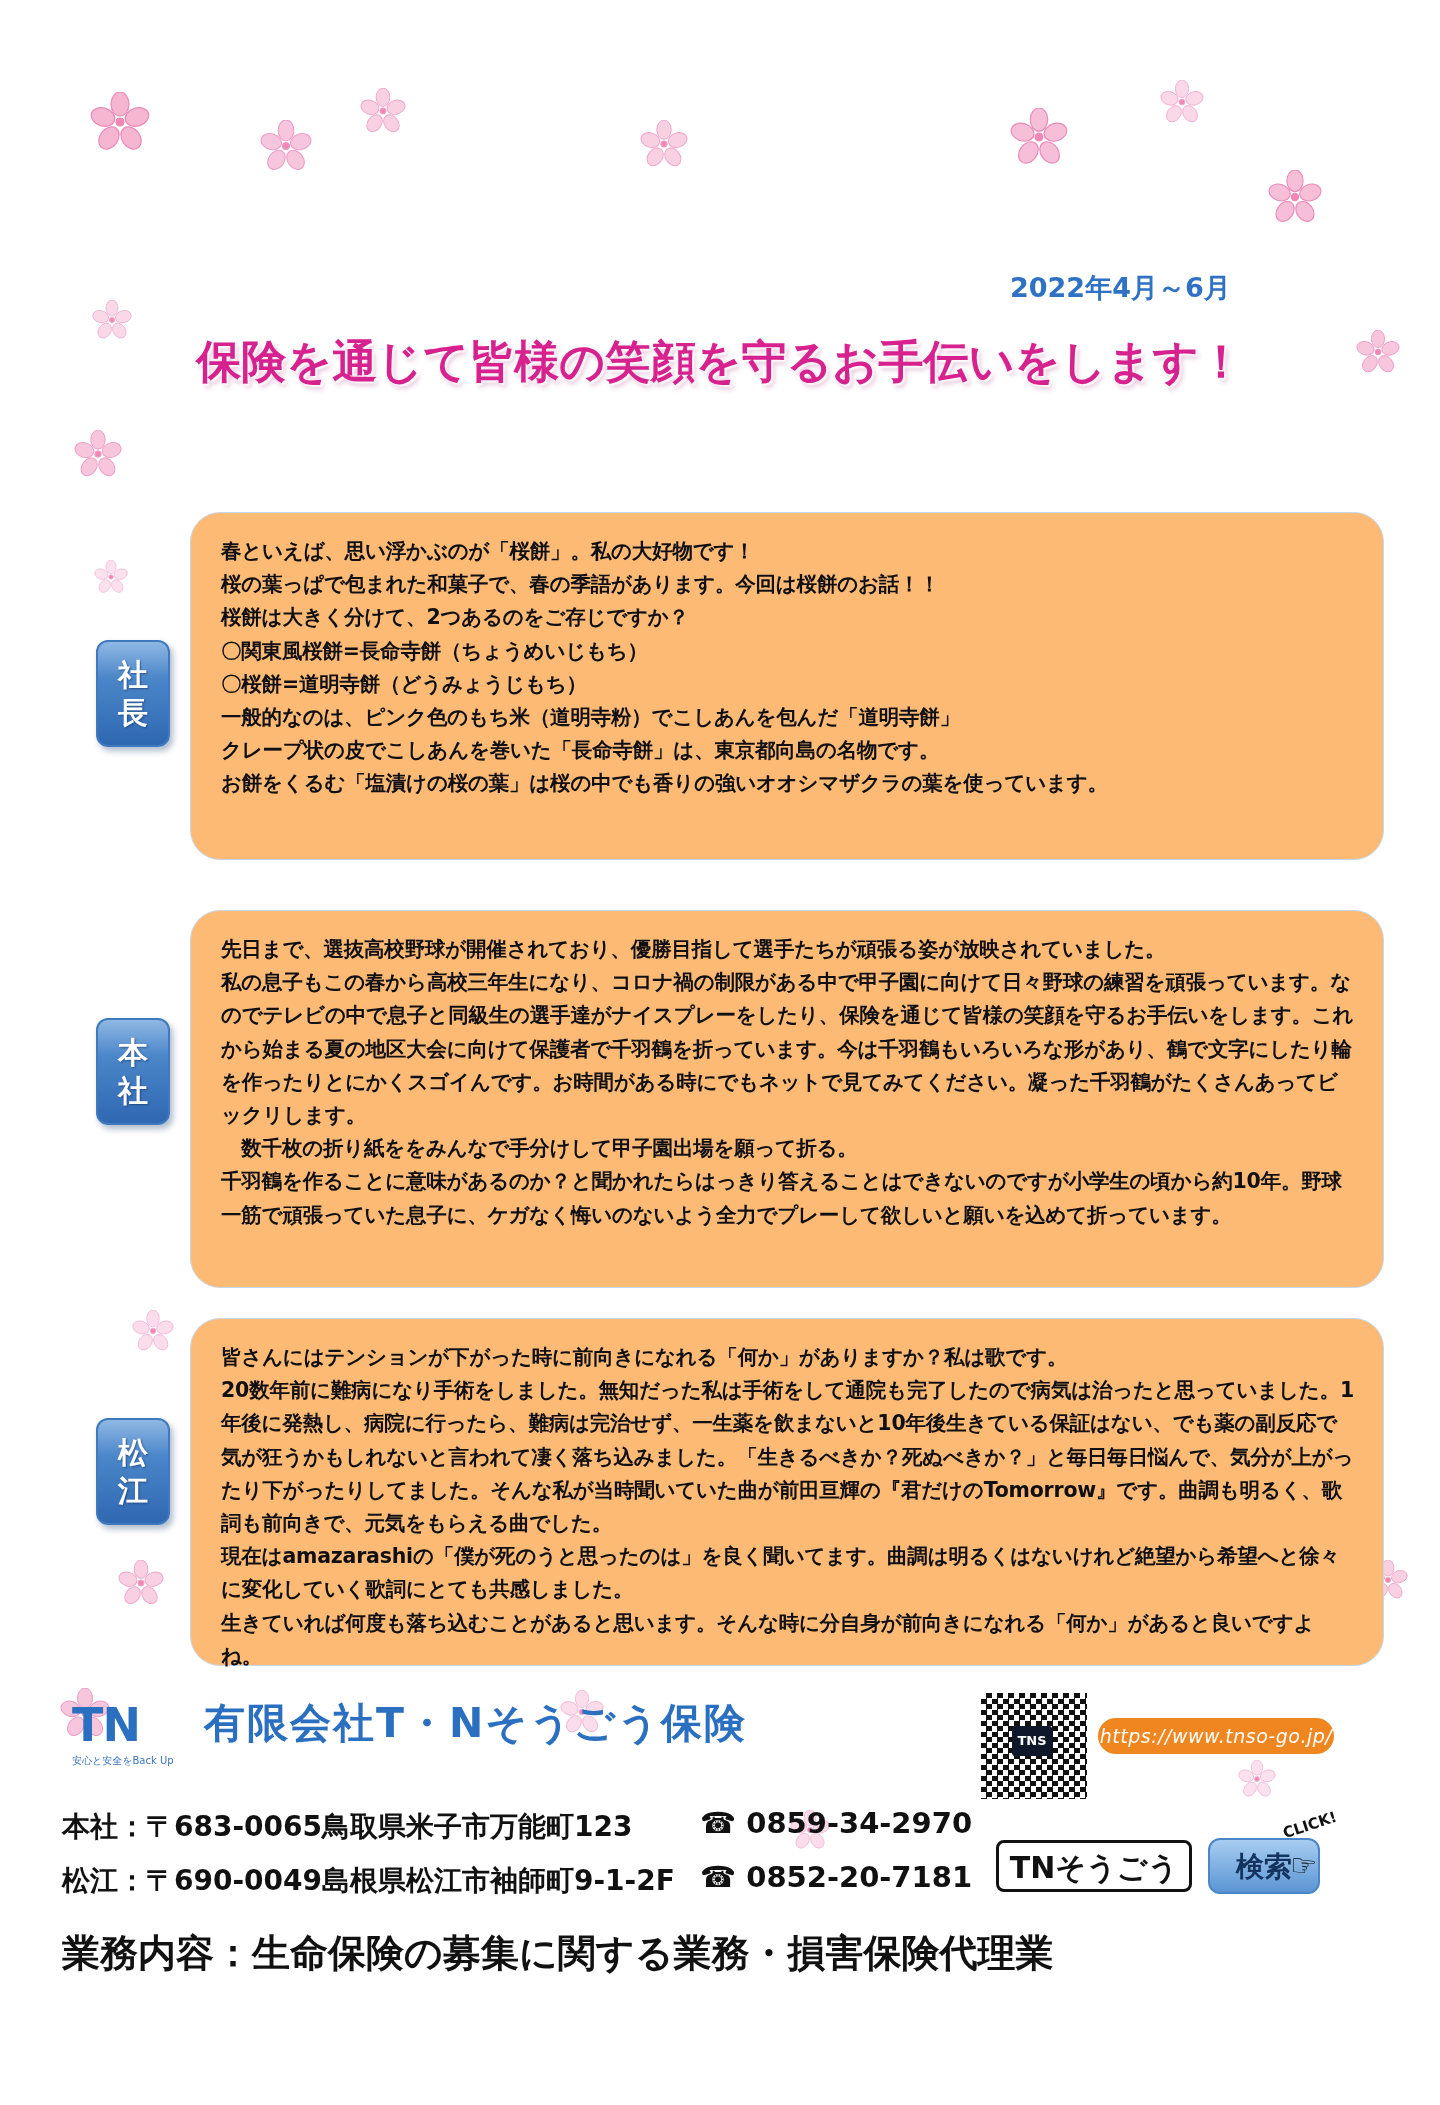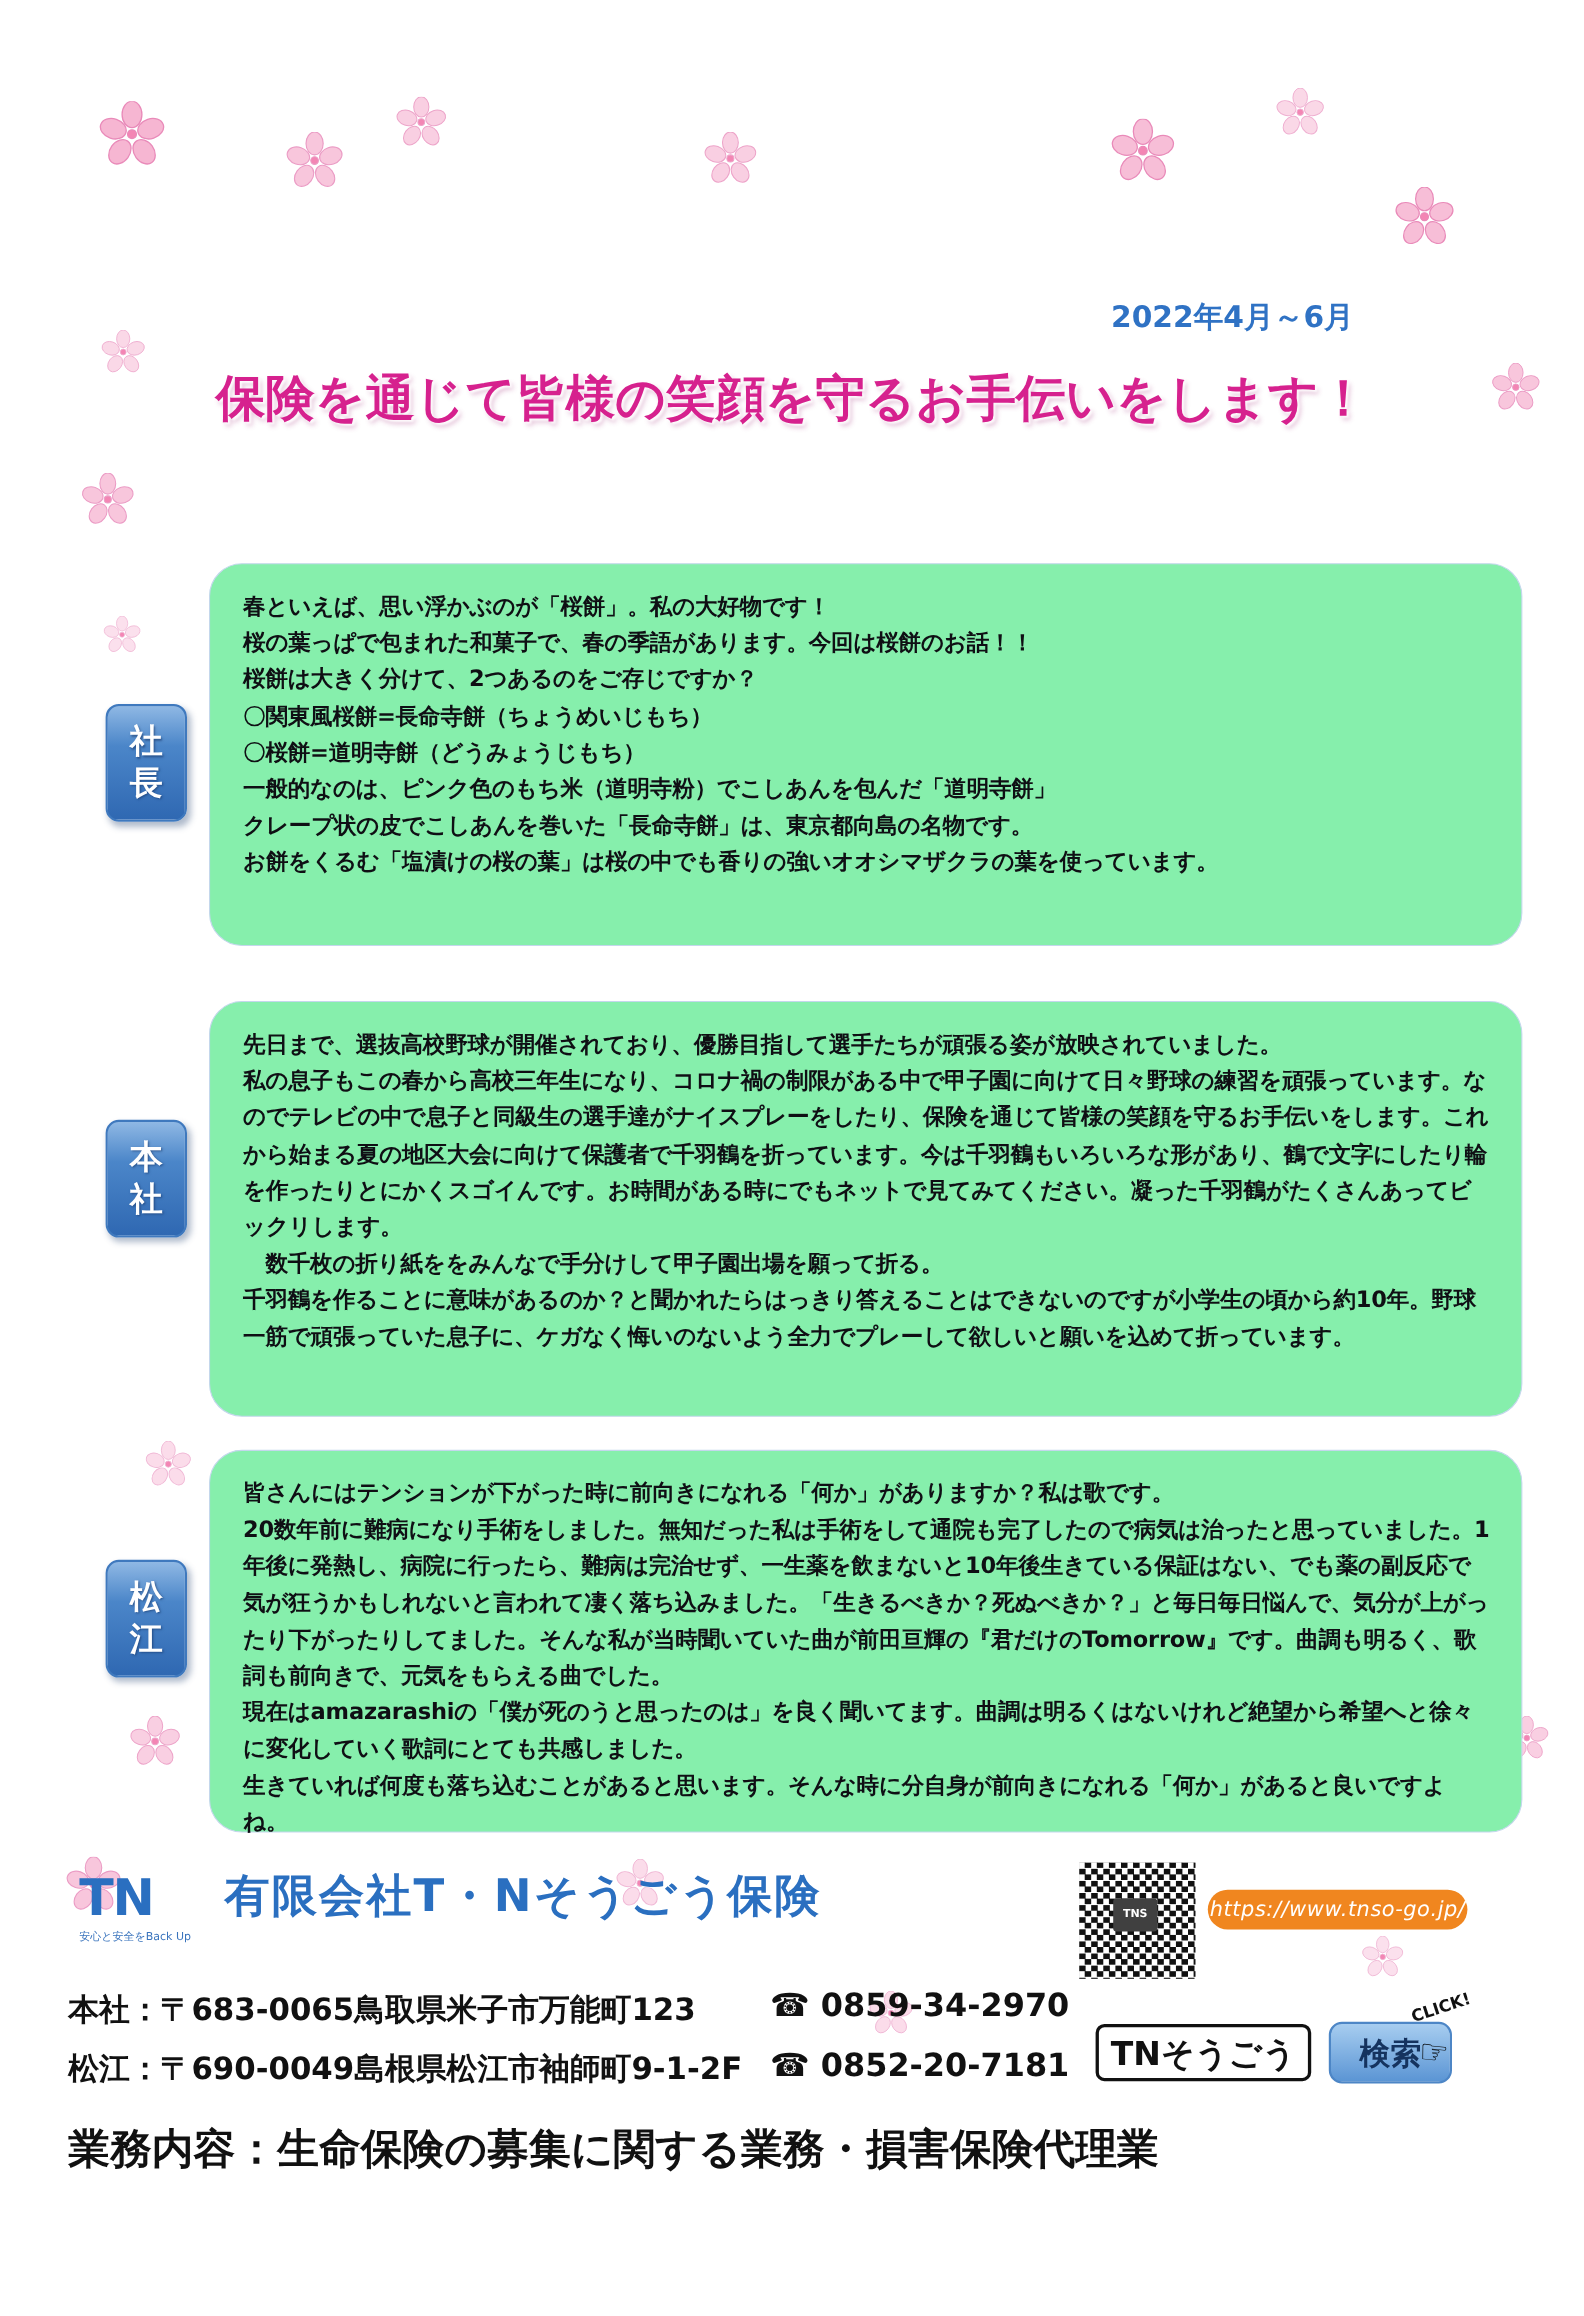--- a/index.html
+++ b/index.html
@@ -107,21 +107,21 @@
     font-size: 30px;
     text-align: center;
     line-height: 1.25;
     padding: 14px 0;
     text-shadow: 1px 1px 2px rgba(20,50,100,0.6);
     box-sizing: border-box;
   }
   .tag span { display: block; }
   .bubble {
     position: absolute;
-    background: #86efac;
+    background: #fdba74;
     border: 1px solid #c4d7ec;
     border-radius: 30px;
     box-sizing: border-box;
     padding: 22px 28px 24px 30px;
     font-family: "DejaVu Sans", sans-serif;
     font-size: 20.5px;
     line-height: 1.62;
     color: #0f0f14;
     font-weight: bold;
     letter-spacing: -0.2px;
@@ -181,23 +181,23 @@
       repeating-conic-gradient(#111 0% 25%, #ffffff 0% 50%);
     background-size: 11px 11px;
     border: 3px solid #ffffff;
   }
   .qr-center {
     position: absolute;
     left: 1012px;
     top: 46px;
     width: 40px;
     height: 30px;
-    background: #404040;
+    background: #0f172a;
     color: #ffffff;
-    font-size: 10px;
+    font-size: 13px;
     font-weight: bold;
     text-align: center;
     line-height: 30px;
     font-family: "DejaVu Sans", sans-serif;
     border-radius: 3px;
   }
   .url-ribbon {
     position: absolute;
     left: 1098px;
     top: 38px;

